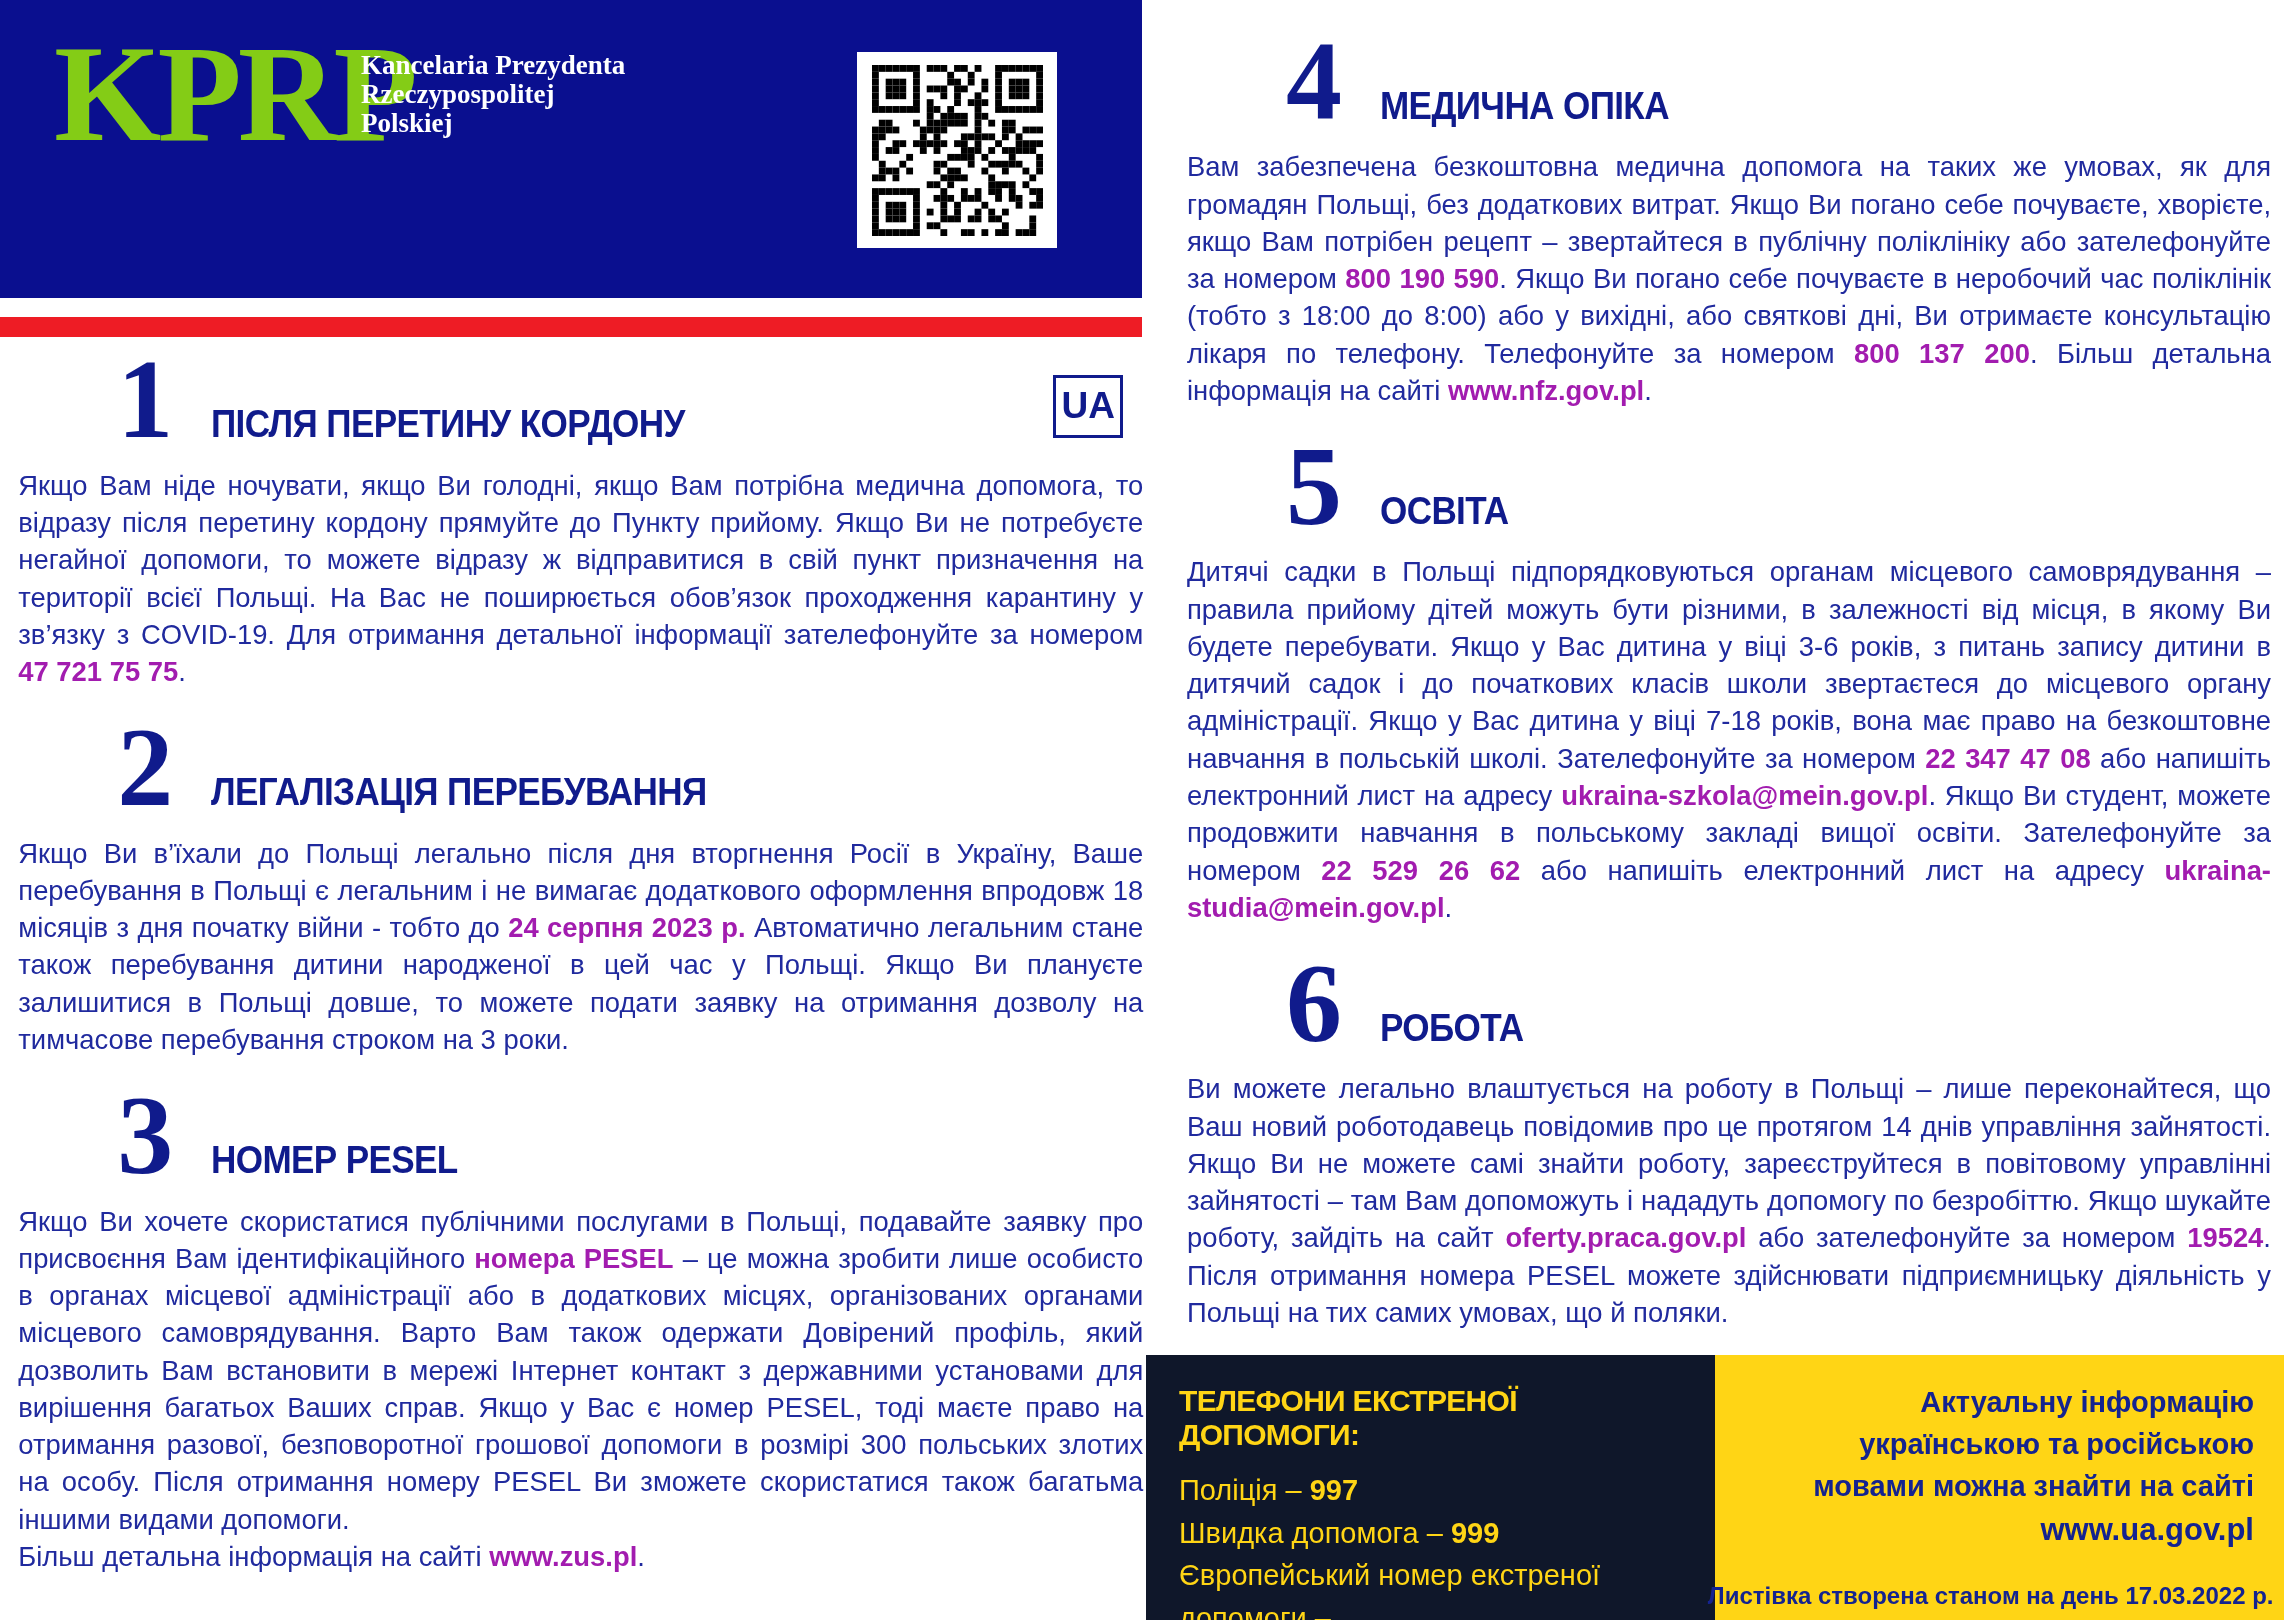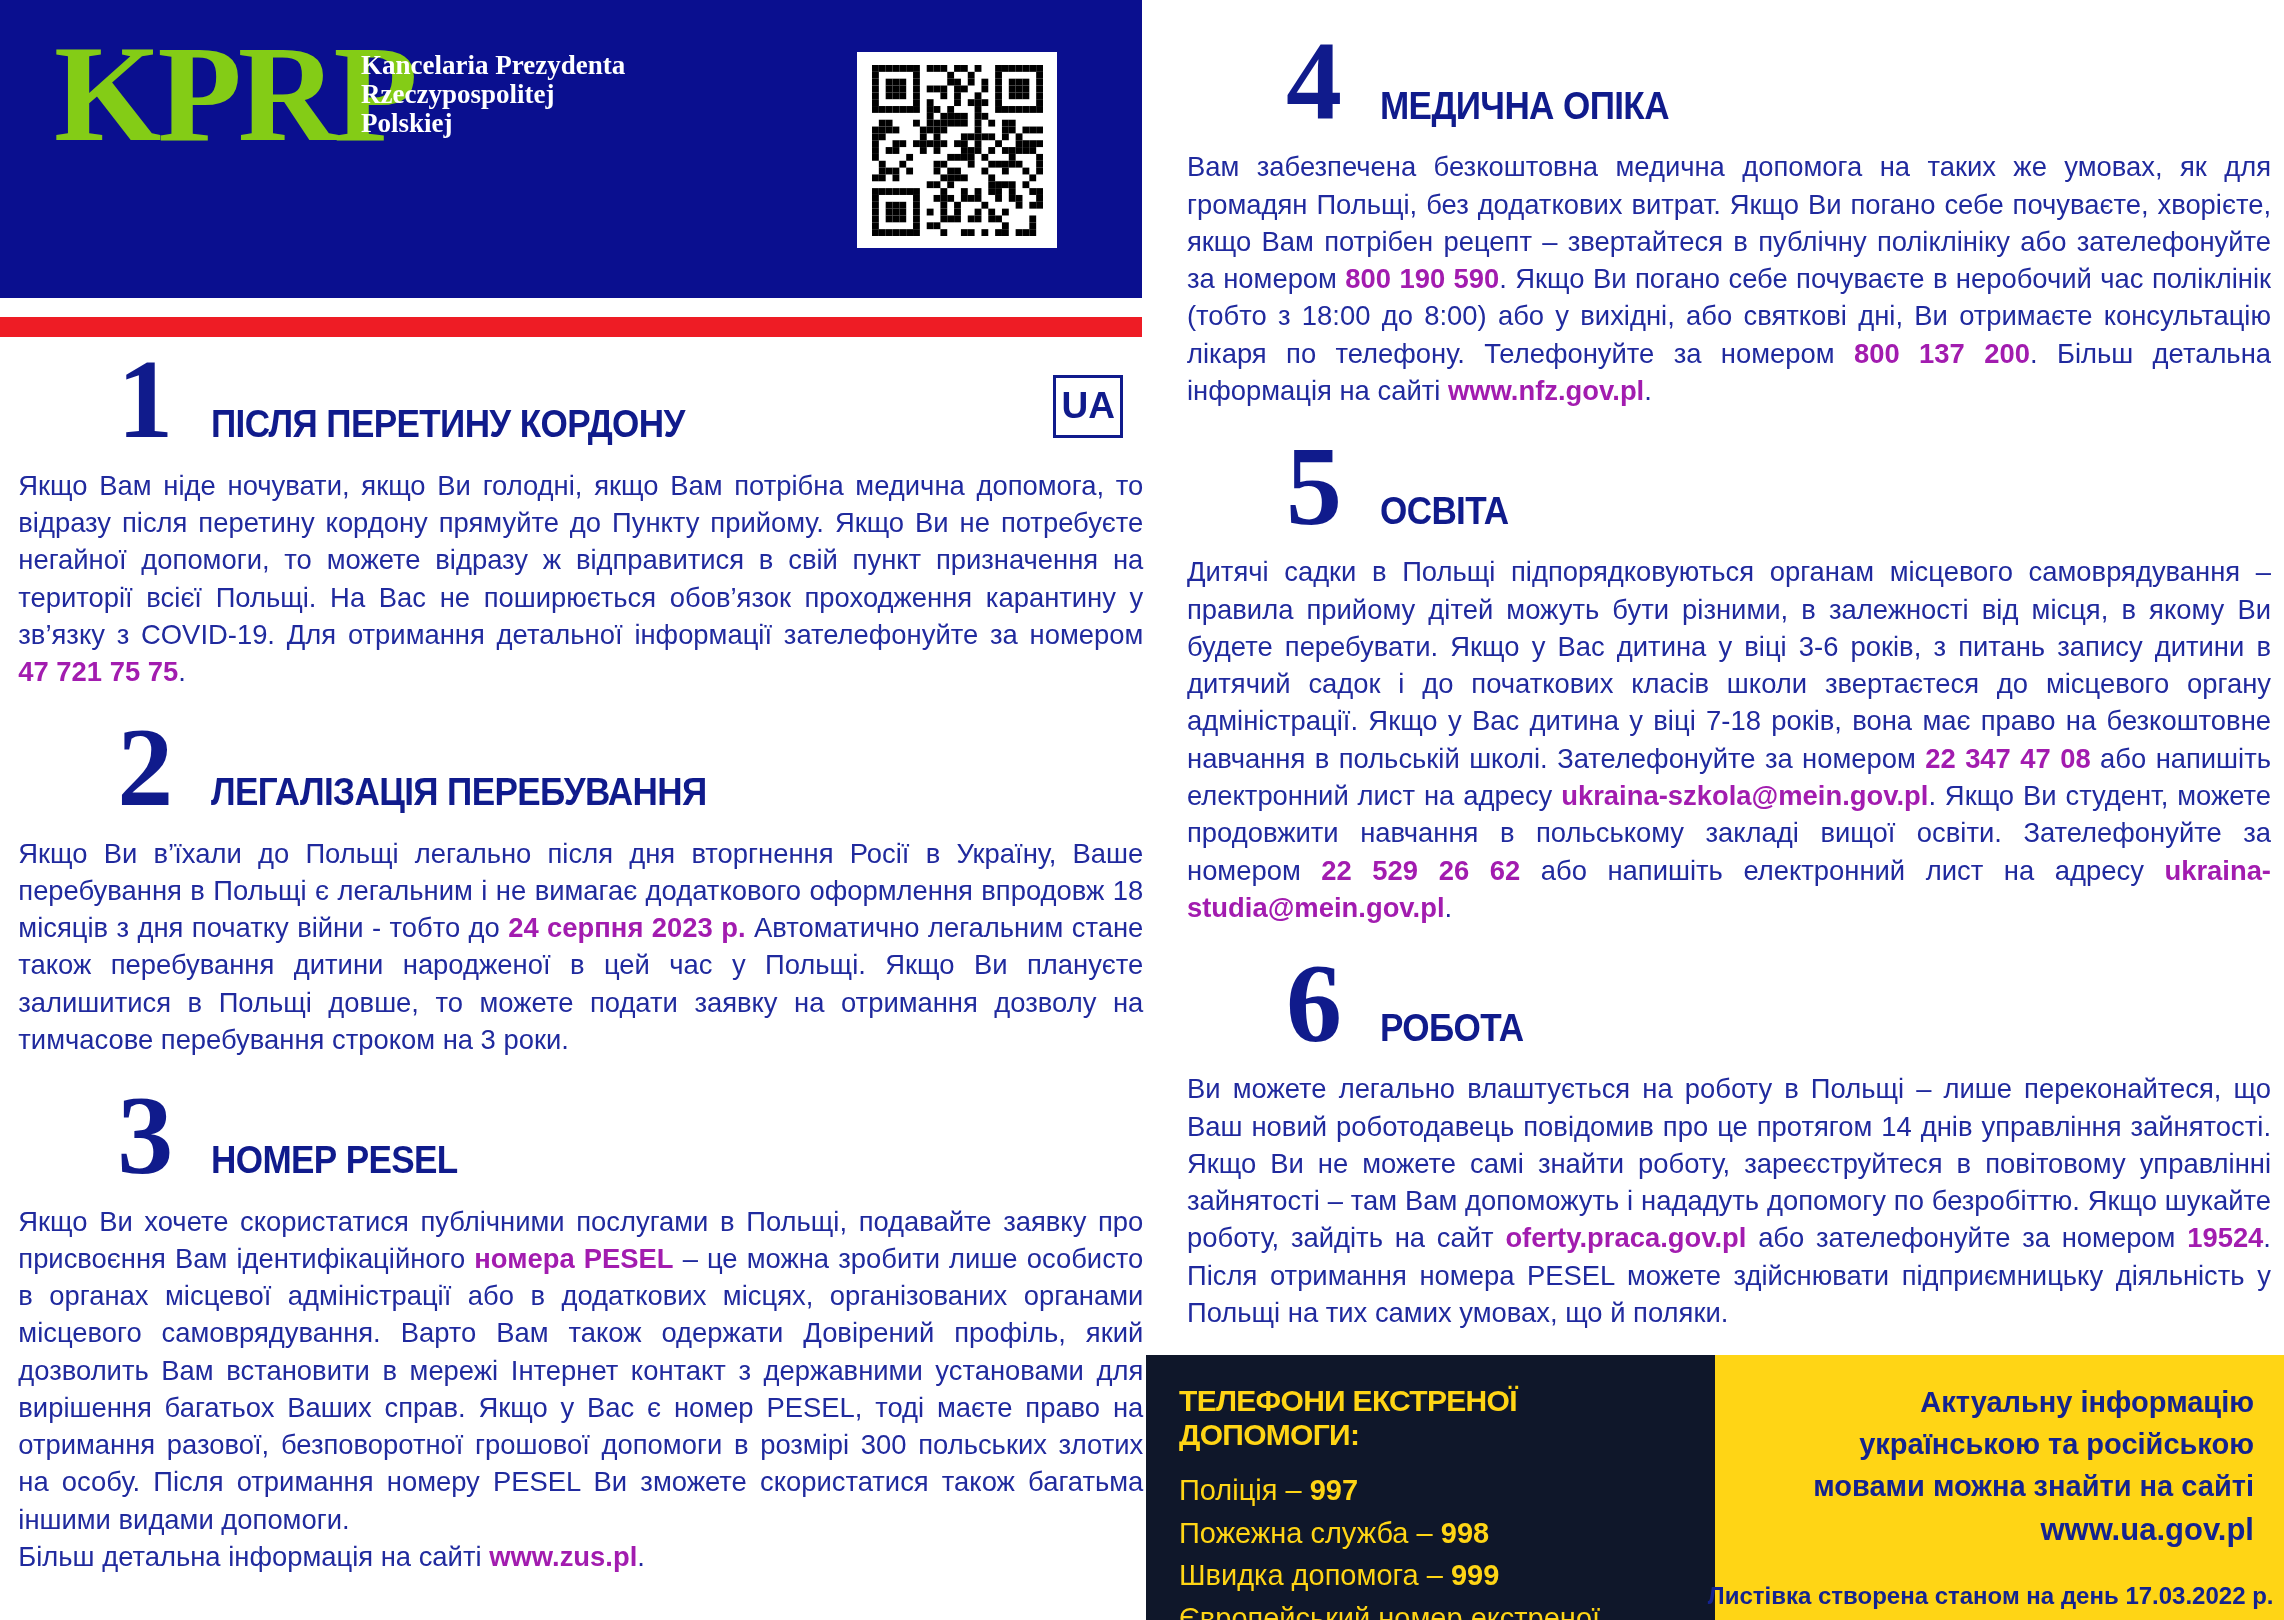--- a/index.html
+++ b/index.html
@@ -444,21 +444,20 @@
       <div class="body">
         <p><span>Ви можете легально влаштується на роботу в Польщі – лише переконайтеся, що Ваш новий роботодавець повідомив про це протягом 14 днів управління зайнятості. Якщо Ви не можете самі знайти роботу, зареєструйтеся в повітовому управлінні зайнятості – там Вам допоможуть і нададуть допомогу по безробіттю.  Якщо шукайте роботу, зайдіть  на сайт </span><b>oferty.praca.gov.pl</b><span> або зателефонуйте за номером </span><b>19524</b><span>. Після отримання номера PESEL можете здійснювати підприємницьку діяльність у Польщі на тих самих умовах, що й поляки.</span></p>
       </div>
     </div>
 
   </div>
 
   <div class="embox">
     <div class="emtitle">ТЕЛЕФОНИ ЕКСТРЕНОЇ ДОПОМОГИ:</div>
     <div class="emitem"><span>Поліція – </span><b>997</b></div>
-    <div class="emitem"><span>Пожежна служба – </span><b>998</b></div>
     <div class="emitem"><span>Швидка допомога – </span><b>999</b></div>
     <div class="emitem"><span>Європейський номер екстреної допомоги – </span></div>
   </div>
 
   <div class="infobox">
     <div class="infoline">Актуальну інформацію</div>
     <div class="infoline">українською та російською</div>
     <div class="infoline">мовами можна знайти на сайті</div>
     <div class="infosite">www.ua.gov.pl</div>
     <div class="footnote">Листівка створена станом на день 17.03.2022 р.</div>

